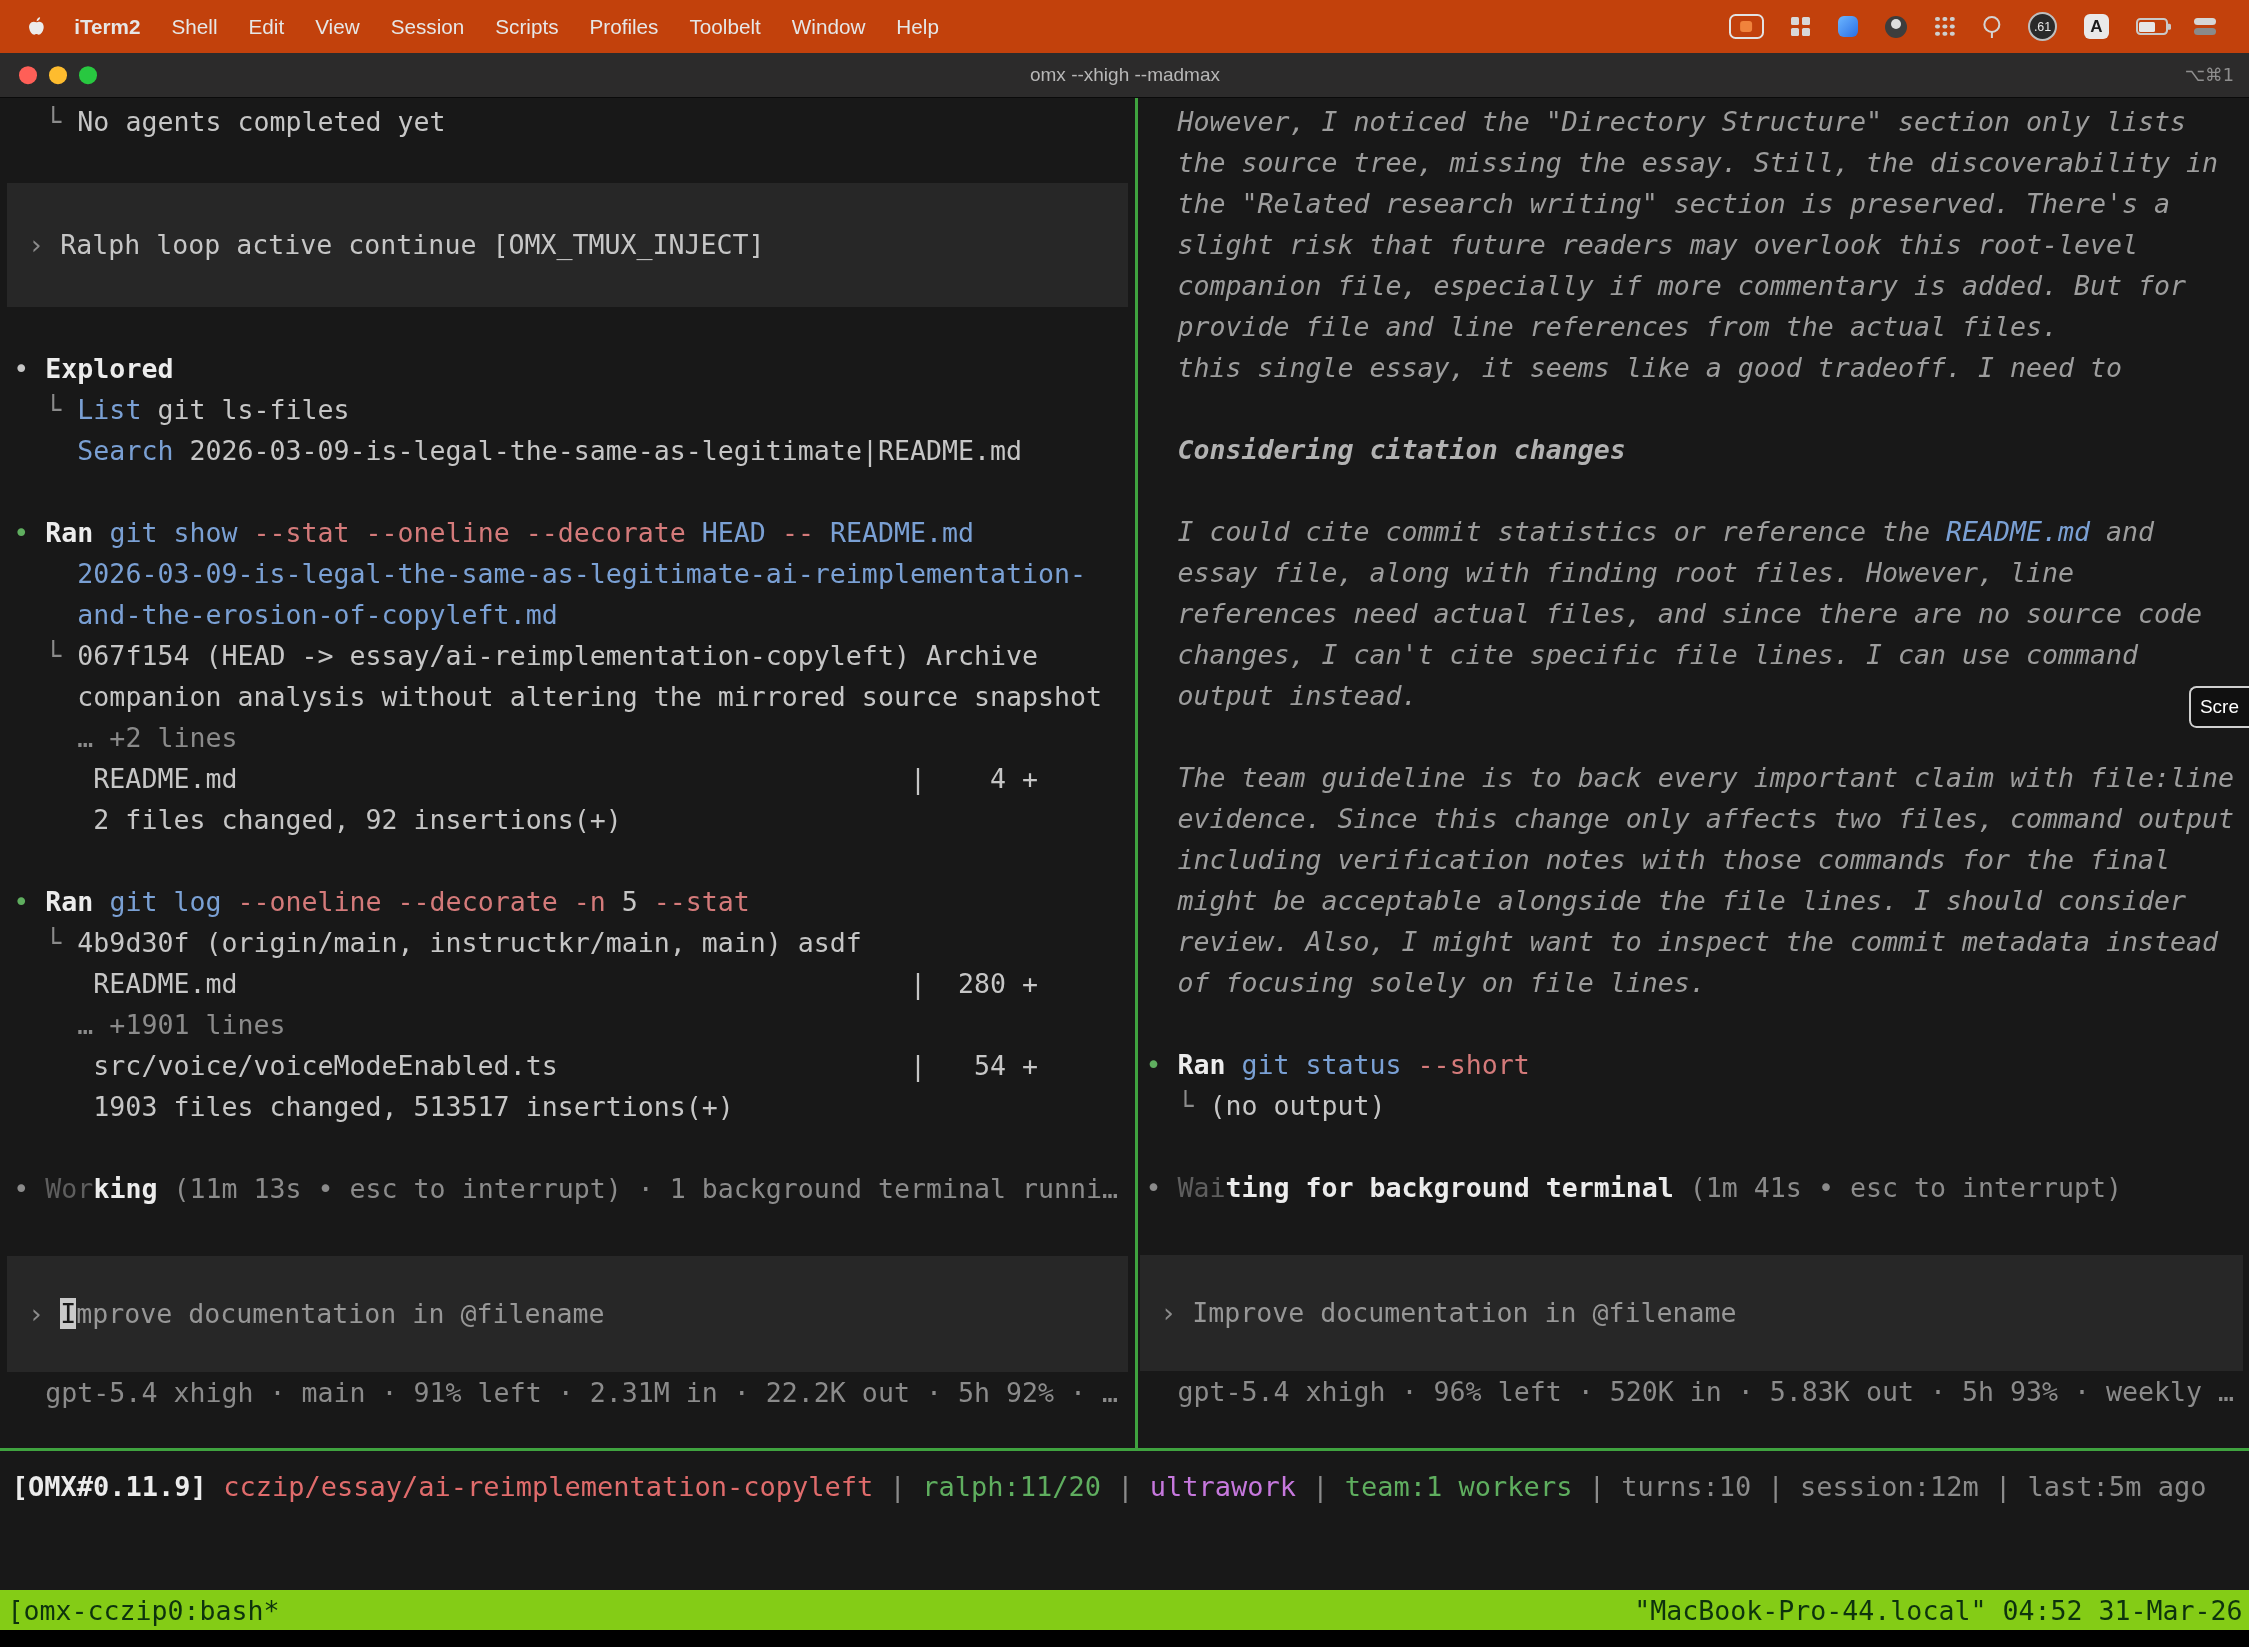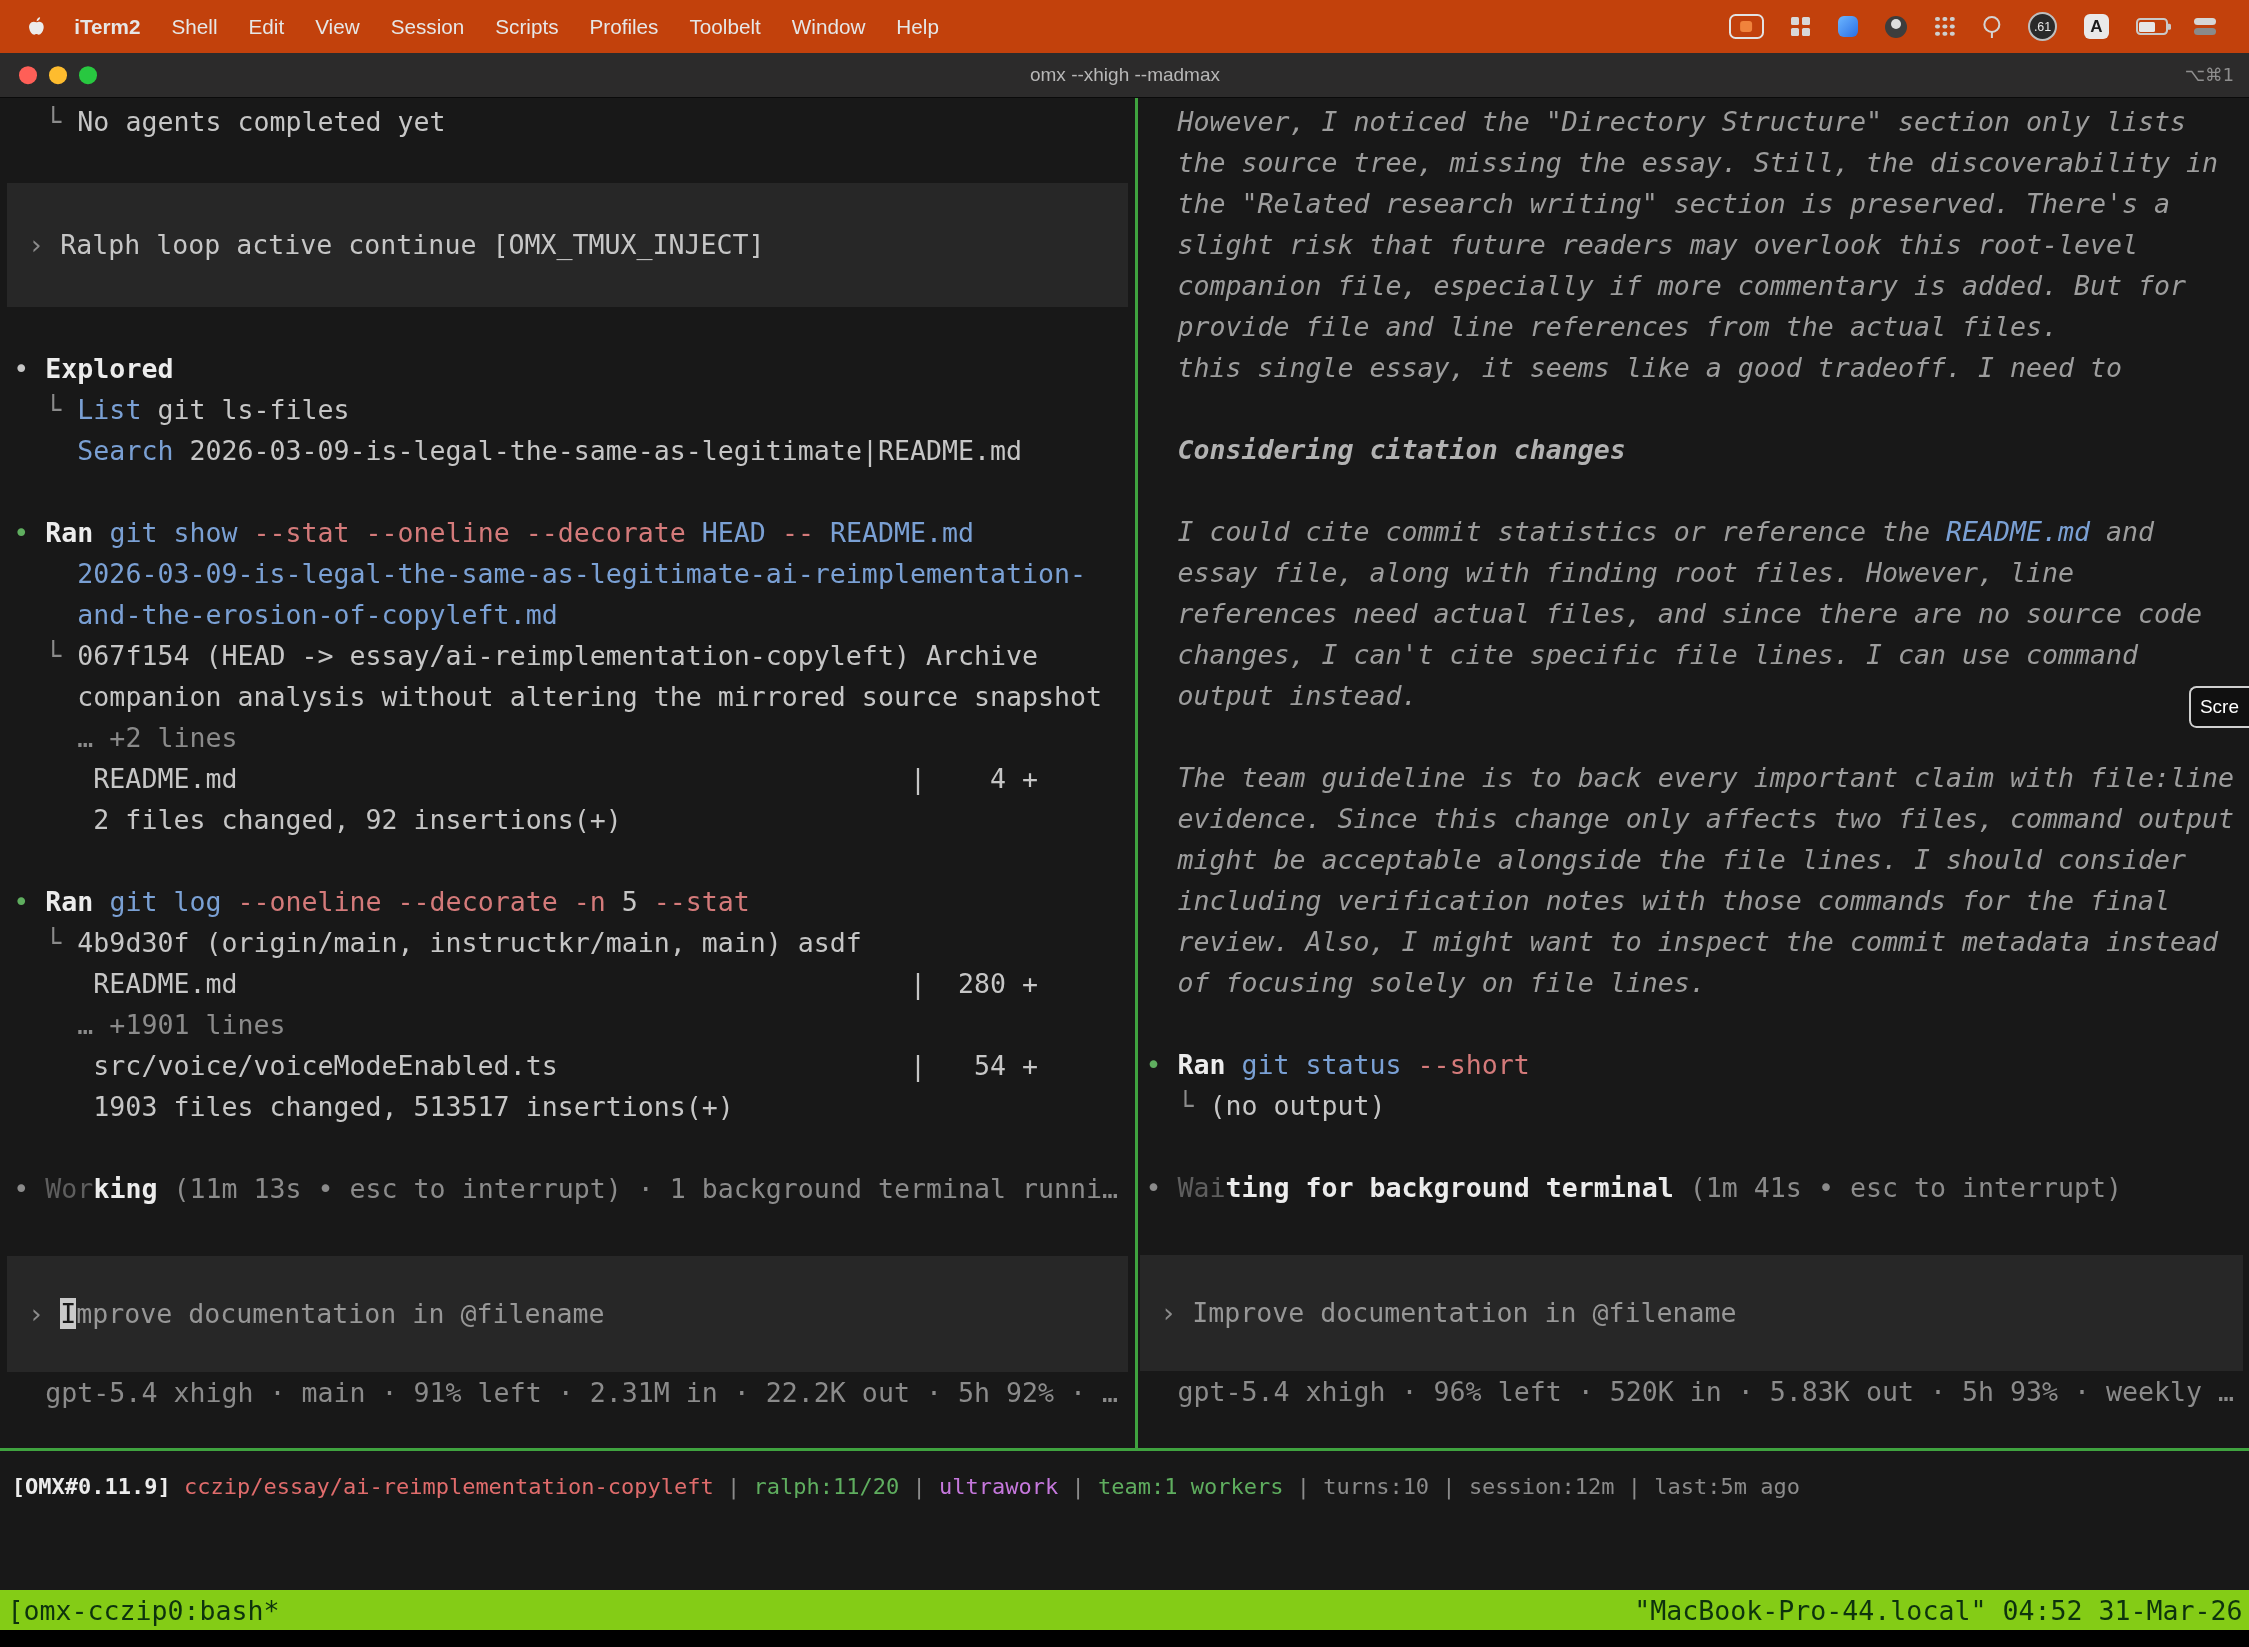--- a/index.html
+++ b/index.html
@@ -82,21 +82,21 @@
 
   
   .edge-chip{position:absolute;right:0;top:588px;width:61px;height:42px;background:#101010;
     border:2.2px solid #cfcfcf;border-right:none;border-radius:7.4px 0 0 7.4px;box-sizing:border-box;
     display:flex;align-items:center;padding-left:8.9px;color:#ffffff;
     font-family:"Liberation Sans",sans-serif;font-size:19px;z-index:5;}
 
   
   .hdiv{height:3px;background:#3fa33f;}
   .omx-area{height:139px;background:#181818;box-sizing:border-box;padding:14.8px 0 0 11.8px;}
-  #omx-line{height:41px;line-height:41px;white-space:pre;font-size:22px;}
+  #omx-line{height:41px;line-height:41px;white-space:pre;font-size:27px;}
 
   .tmuxbar{height:40px;background:#84cc16;display:flex;align-items:center;justify-content:space-between;
     padding:0 7.4px;box-sizing:border-box;font-size:26.6px;color:#0d330d;white-space:pre;}
   .bottom-strip{height:17.7px;background:#000;}
 </style>
 </head>
 <body>
 
 <div class="menubar">
   <span class="apple">
@@ -194,22 +194,22 @@
         <div class="tl"><span class="i">  </span><span class="ib">Considering citation changes</span></div>
         <div class="tl">&nbsp;</div>
         <div class="tl"><span class="i">  </span><span class="i">I could cite commit statistics or reference the </span><span class="ibl">README.md</span><span class="i"> and</span></div>
         <div class="tl"><span class="i">  </span><span class="i">essay file, along with finding root files. However, line</span></div>
         <div class="tl"><span class="i">  </span><span class="i">references need actual files, and since there are no source code</span></div>
         <div class="tl"><span class="i">  </span><span class="i">changes, I can't cite specific file lines. I can use command</span></div>
         <div class="tl"><span class="i">  </span><span class="i">output instead.</span></div>
         <div class="tl">&nbsp;</div>
         <div class="tl"><span class="i">  </span><span class="i">The team guideline is to back every important claim with file:line</span></div>
         <div class="tl"><span class="i">  </span><span class="i">evidence. Since this change only affects two files, command output</span></div>
+        <div class="tl"><span class="i">  </span><span class="i">including verification notes with those commands for the final</span></div>
         <div class="tl"><span class="i">  </span><span class="i">might be acceptable alongside the file lines. I should consider</span></div>
-        <div class="tl"><span class="i">  </span><span class="i">including verification notes with those commands for the final</span></div>
         <div class="tl"><span class="i">  </span><span class="i">review. Also, I might want to inspect the commit metadata instead</span></div>
         <div class="tl"><span class="i">  </span><span class="i">of focusing solely on file lines.</span></div>
         <div class="tl">&nbsp;</div>
         <div class="tl"><span class="g">• </span><span class="w">Ran</span><span class="n"> </span><span class="b">git status</span><span class="n"> </span><span class="r">--short</span></div>
         <div class="tl"><span class="d">  └ </span><span class="n">(no output)</span></div>
         <div class="tl">&nbsp;</div>
         <div class="tl"><span class="d">• </span><span class="dd">Wai</span><span class="w">ting for background terminal</span><span class="d"> (1m 41s • esc to interrupt)</span></div>
       </div>
       <div class="tbox prompt">
         <div class="tl"><span class="d">› </span><span class="p">Improve documentation in @filename</span></div>

